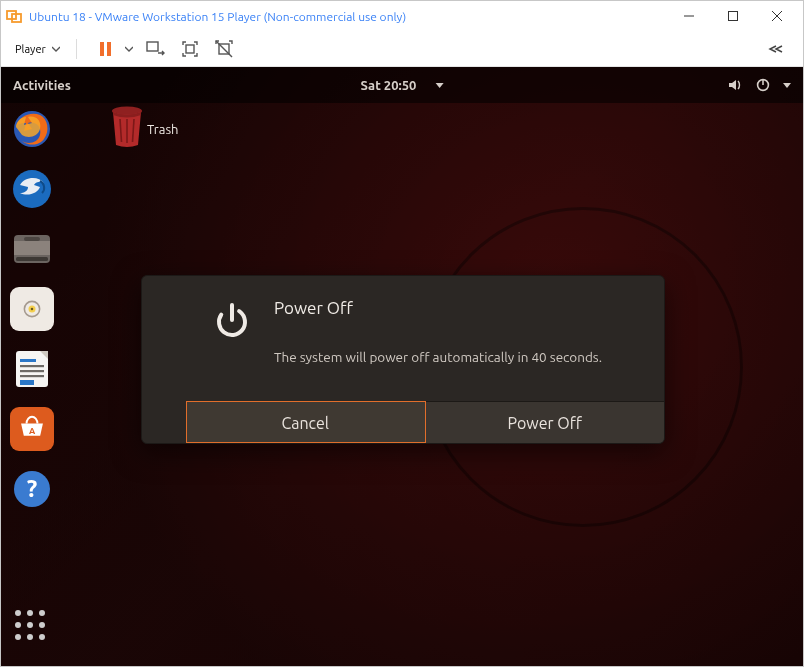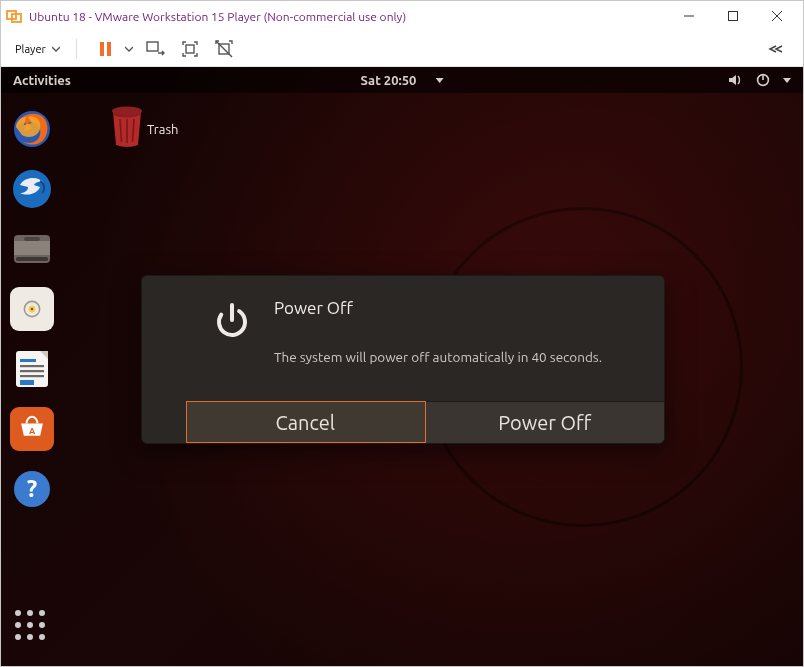--- a/index.html
+++ b/index.html
@@ -1,20 +1,20 @@
 <!DOCTYPE html>
 <html><head>
 <meta charset="utf-8">
 <style>
   * { margin: 0; padding: 0; box-sizing: border-box; font-family: "Segoe UI", "Ubuntu", sans-serif; }
   body { width: 804px; height: 667px; overflow: hidden; background: #fff; }
 
   
   .vmware-window { width: 804px; height: 667px; border: 1px solid #c7c7c7; display: flex; flex-direction: column; }
-  .titlebar { height: 30px; background: #fff; display: flex; align-items: center; padding: 0 4px; color: #701a75; font-size: 12px; }
+  .titlebar { height: 30px; background: #fff; display: flex; align-items: center; padding: 0 4px; color: #3b82f6; font-size: 12px; }
   .titlebar-icon { width: 18px; height: 18px; margin-right: 6px; display: flex; align-items: center; justify-content: center; }
   .titlebar-title { flex: 1; font-weight: 400; }
   .titlebar-controls { display: flex; gap: 0; height: 100%; }
   .titlebar-btn { width: 44px; height: 100%; display: flex; align-items: center; justify-content: center; color: #333; }
   .titlebar-btn svg { width: 10px; height: 10px; }
 
   .vmware-toolbar { height: 36px; background: #fff; display: flex; align-items: center; padding: 0 10px; border-bottom: 1px solid #e5e5e5; }
   .player-menu { font-size: 11px; display: flex; align-items: center; gap: 4px; padding: 2px 4px; }
   .vsep { width: 1px; height: 20px; background: #dcdcdc; margin: 0 12px; }
   .tb-icon { width: 22px; height: 22px; display: flex; align-items: center; justify-content: center; margin: 0 6px; }
@@ -23,21 +23,21 @@
   .pause-icon span { display:block; width:4px; height:14px; background:#f16e2b; }
   .chev-small { width:8px; height:8px; color:#555; margin-left:2px;}
   .tb-right { margin-left:auto; }
 
   
   .guest { flex: 1; position: relative; overflow: hidden; background: linear-gradient(135deg, #3a0c0c 0%, #4d1010 25%, #5a1313 50%, #3f0c0c 100%); }
   .guest-dark-overlay { position:absolute; inset:0; background: radial-gradient(circle at 70% 40%, rgba(120,20,20,0.5) 0%, rgba(20,5,5,0.6) 70%); }
   .guest-dim { position:absolute; inset:0; background: rgba(0,0,0,0.45); }
   .beaver-circle { position:absolute; right:60px; top:140px; width:320px; height:320px; border-radius:50%; border:3px solid rgba(0,0,0,0.35); }
 
-  .topbar { position: relative; z-index: 3; height: 26px; background: rgba(0,0,0,0.55); display: flex; align-items: center; padding: 0 12px; color: #d6cfc9; font-size: 13px; font-weight:600; font-family:"Ubuntu", sans-serif;}
+  .topbar { position: relative; z-index: 3; height: 36px; background: rgba(0,0,0,0.55); display: flex; align-items: center; padding: 0 12px; color: #d6cfc9; font-size: 13px; font-weight:600; font-family:"Ubuntu", sans-serif;}
   .topbar-center { position:absolute; left:50%; transform:translateX(-50%); display:flex; align-items:center; gap:17px; }
   .topbar-center .tri { width:0;height:0;border-left:4px solid transparent;border-right:4px solid transparent;border-top:5px solid #d6cfc9; margin-left:2px;}
   .topbar-right { margin-left:auto; display:flex; align-items:center; gap:12px; }
   .topbar-right svg { width:16px; height:16px; color:#d6cfc9; }
   .tri2 { width:0;height:0;border-left:4px solid transparent;border-right:4px solid transparent;border-top:5px solid #d6cfc9;}
 
   
   .dock { position: absolute; left: 0; top: 26px; bottom: 0; width: 62px; z-index: 2; display: flex; flex-direction: column; align-items: center; padding-top: 14px; gap: 16px; }
   .dock-icon { width: 44px; height: 44px; border-radius: 9px; display: flex; align-items: center; justify-content: center; position: relative; }
   .apps-grid { position:absolute; left:14px; bottom:26px; display:grid; grid-template-columns:repeat(3,6px); gap:6px; z-index:2; }
@@ -47,21 +47,21 @@
   .desktop-item { position:absolute; left:106px; top:38px; z-index:2; display:flex; flex-direction:row; align-items:center; color:#ece6e1; font-size:13px; }
   .trash-can { width:40px; height:44px; display:flex; align-items:center; justify-content:center; }
 
   
   .dialog { position: absolute; z-index: 5; left: 140px; top: 208px; width: 524px; background: #2b2724; border: 1px solid #1c1917; border-radius: 6px; overflow:hidden; color: #efeae5; font-family:"Ubuntu",sans-serif; box-shadow: 0 8px 28px rgba(0,0,0,0.55); padding-left: 44px;}
   .dialog-body { display:flex; padding: 22px 24px 36px 24px; gap: 20px; }
   .dialog-icon { width:44px; height:44px; flex-shrink:0; display:flex; align-items:center; justify-content:center; }
   .dialog-title { font-size: 17px; font-weight:400; margin-bottom:4px; color:#f0ebe6;}
   .dialog-msg { font-size: 13.5px; color:#cfc8c1;margin-top:32px; }
   .dialog-buttons { display:flex; }
-  .dialog-btn { flex:1; height:42px; background:#3a3530; color:#e9e3dd; font-size:20px; display:flex; align-items:center; justify-content:center; border:none; border-top:1px solid #1c1916; border-right:1px solid #1c1916; cursor:pointer;}
+  .dialog-btn { flex:1; height:42px; background:#3a3530; color:#e9e3dd; font-size:16px; display:flex; align-items:center; justify-content:center; border:none; border-top:1px solid #1c1916; border-right:1px solid #1c1916; cursor:pointer;}
   .dialog-btn:last-child { border-right:none; }
   .dialog-btn.focused { outline:1px solid #e16e2b; outline-offset:-1px; background:#3f3932;}
 </style>
 </head>
 <body>
 
 <div class="vmware-window">
 
   <div class="titlebar">
     <span class="titlebar-icon">

